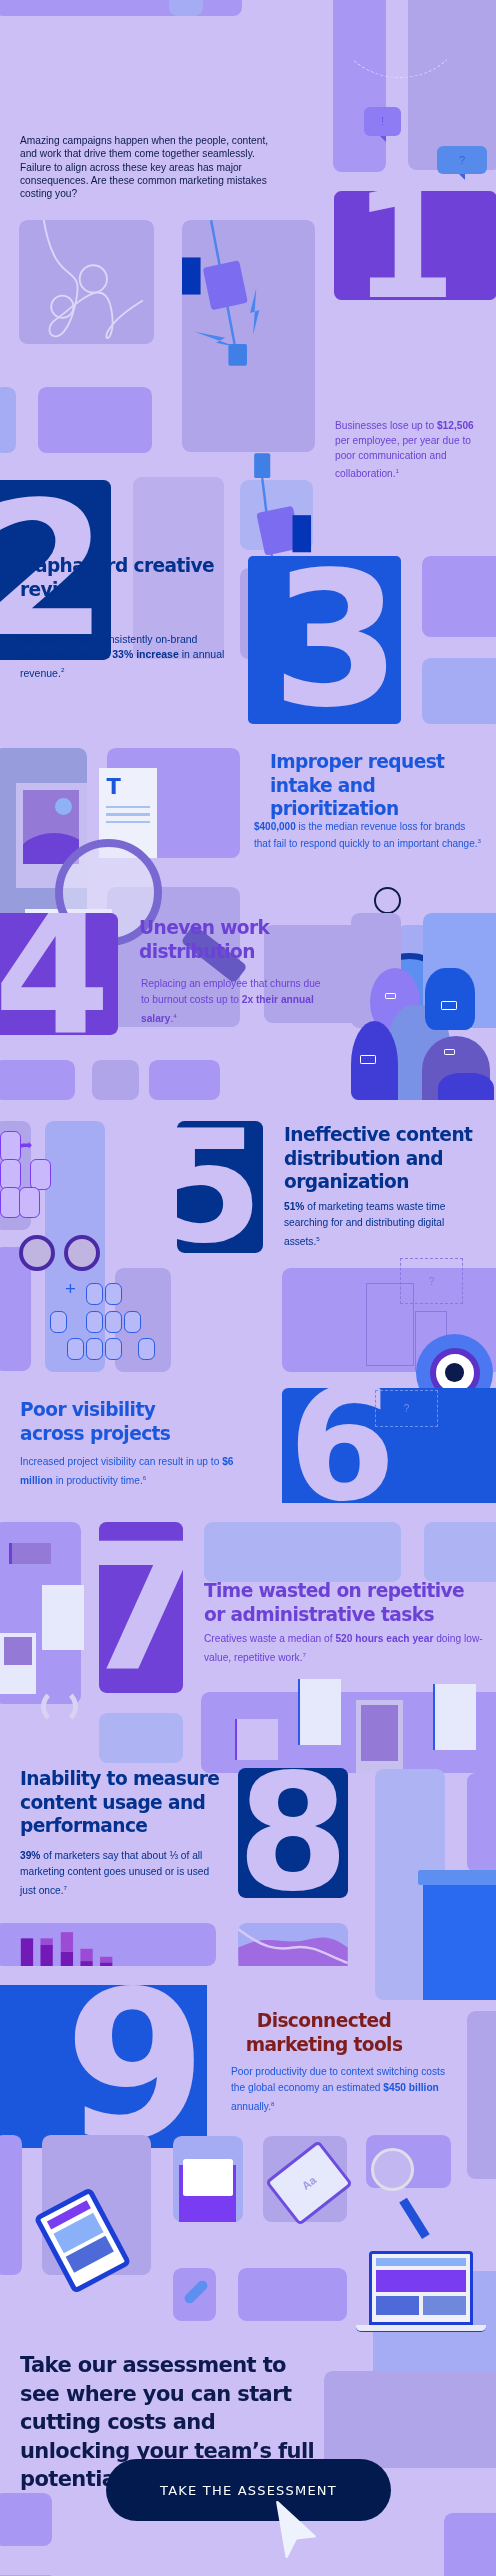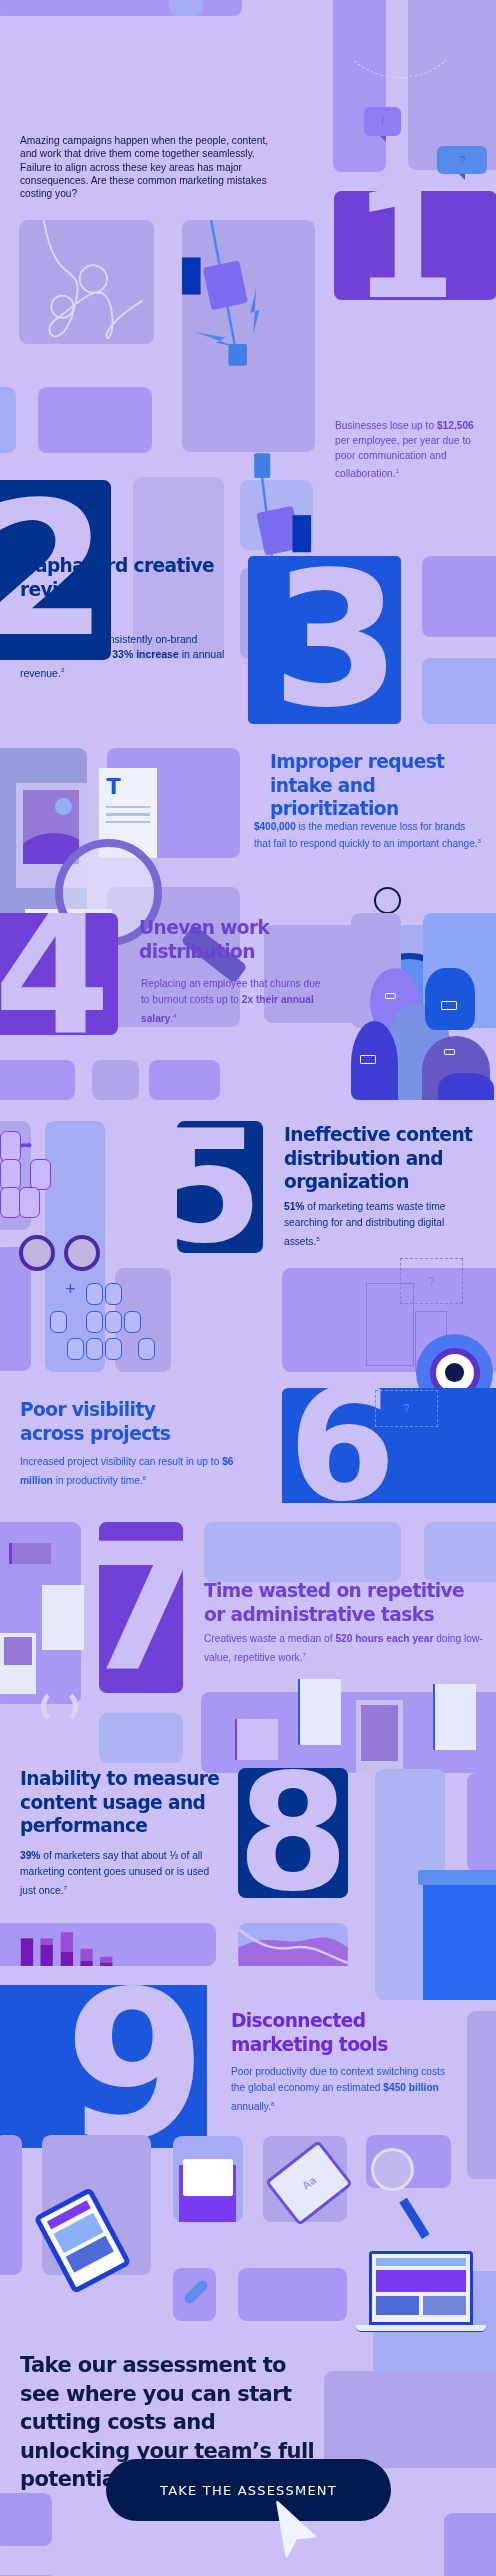--- a/index.html
+++ b/index.html
@@ -276,21 +276,21 @@
   <div class="tile c-peri" style="left:238px;top:1923px;width:110px;height:43px;">
     <svg width="110" height="43" viewBox="0 0 178 70">
       <path d="M0 40 C 40 20, 60 30, 90 30 S 140 10, 178 40 L178 70 L0 70 Z" fill="#a06ae0"></path>
       <path d="M0 10 C 40 40, 60 45, 90 40 S 140 50, 178 65" fill="none" stroke="#d7c8f7" stroke-width="4"></path>
     </svg>
   </div>
 
   <div class="big-num c-blue" style="left:-6.2px;top:1985px;width:213px;height:163px;font-size:205px;justify-content:flex-end;padding-right:0;border-radius:0 0 6.2px 0;">
       <span>9</span>
     </div>
-  <h2 class="sec-title h-title" style="left:231px;top:2009px;width:186px;color:#6d28d9;">Disconnected marketing tools</h2>
+  <h2 class="sec-title h-title" style="left:231px;top:2009px;width:186px;color:#7f1d1d;text-align:center;">Disconnected marketing tools</h2>
   <p class="sec-body body-txt" style="left:231px;top:2064px;width:230px;color:#1b57dc;font-size:10.2px;line-height:16px;">
     <span>Poor productivity due to context switching costs the global economy an estimated </span><b class="strong">$450 billion</b><span> annually.</span><sup>8</sup>
   </p>
   <div class="tile c-grey" style="left:467px;top:2011px;width:37px;height:168px;"></div>
 
   <div class="tile c-lav" style="left:-6.2px;top:2135px;width:28px;height:140px;"></div>
   <div class="tile c-grey" style="left:42px;top:2135px;width:109px;height:140px;"></div>
   <div class="abs" style="left:50px;top:2197px;width:65px;height:87px;border:5px solid #1b3fd6;border-radius:6.2px;background:#fff;transform:rotate(-28deg);">
     <div style="margin:5px;height:8.7px;background:#7a3cf0;"></div>
     <div style="margin:3.7px 5px;height:22.3px;background:#8ab0f7;"></div>

